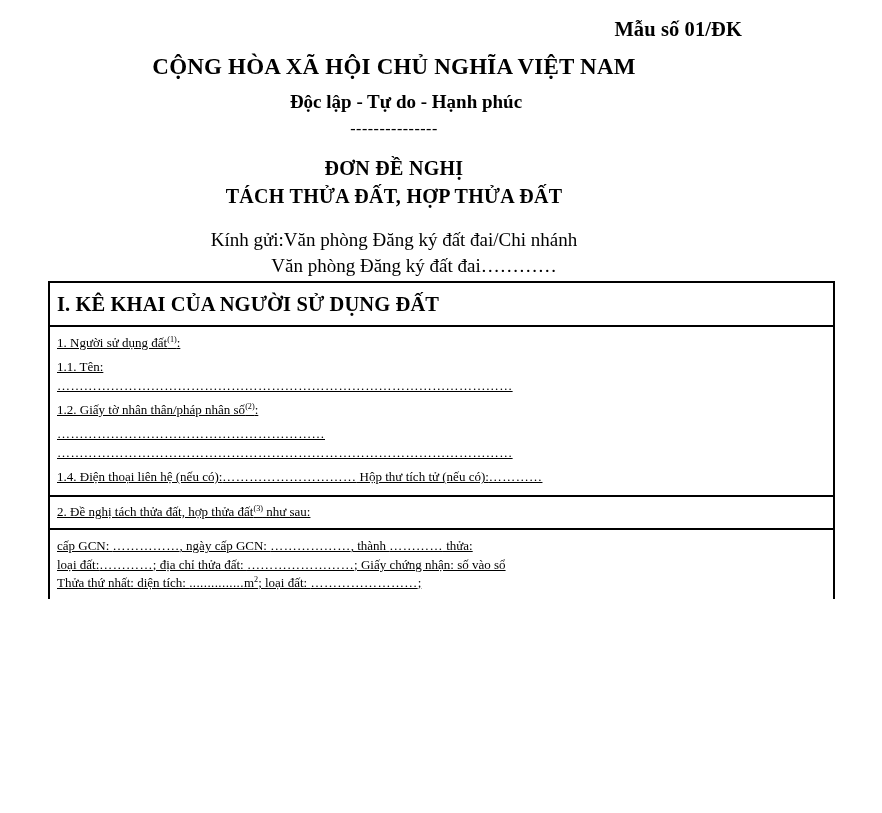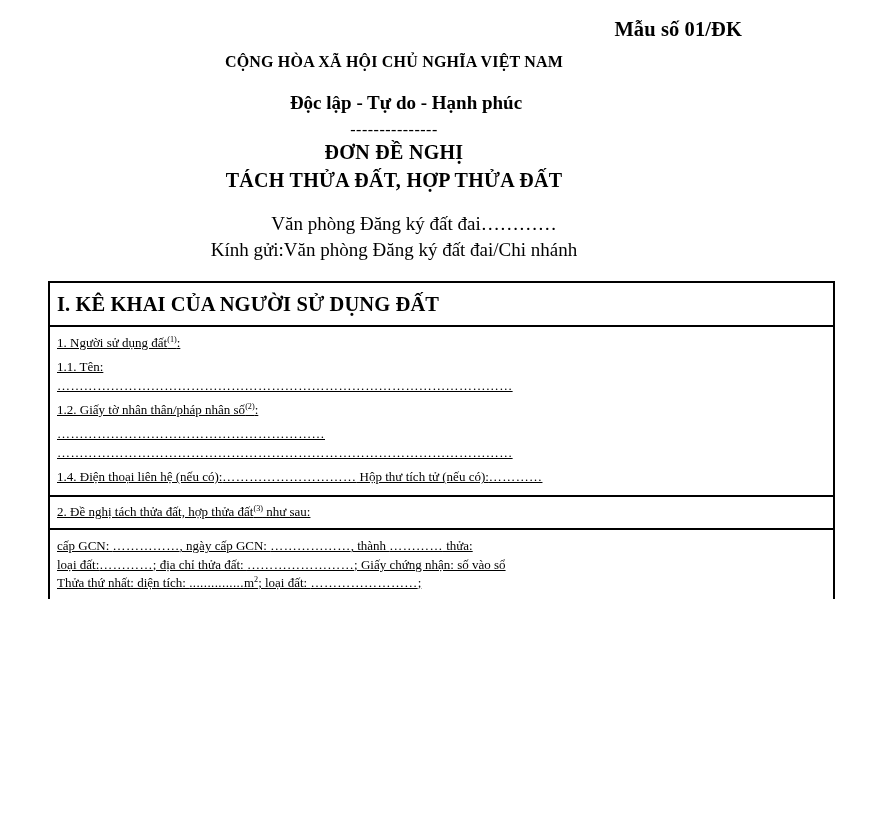--- a/index.html
+++ b/index.html
@@ -35,41 +35,42 @@
     font-weight: bold;
     letter-spacing: .1px;
   }
 
   
   .national-block {
     margin-top: 11px;
     text-align: center;
   }
   .nation-line {
-    font-size: 16px;
+    font-size: 23px;
     font-weight: bold;
     letter-spacing: .2px;
     line-height: 1.28;
   }
   .motto-line {
     font-size: 19px;
     font-weight: bold;
     line-height: 1.35;
-    margin-top: 18px;
+    margin-top: 8px;
     padding-left: 24px;
   }
   .rule-dashes {
     font-size: 16px;
     line-height: 1.1;
     margin-top: 5px;
     letter-spacing: .5px;
   }
 
   
   .title-block {
+    margin-top: 17px;
     text-align: center;
   }
   .title-line-1 {
     font-size: 20px;
     font-weight: bold;
     letter-spacing: .3px;
     line-height: 1.3;
   }
   .title-line-2 {
     font-size: 20px;
@@ -168,22 +169,22 @@
     <div class="motto-line">Độc lập - Tự do - Hạnh phúc</div>
     <div class="rule-dashes">---------------</div>
   </div>
 
   <div class="title-block">
     <div class="title-line-1">ĐƠN ĐỀ NGHỊ</div>
     <div class="title-line-2">TÁCH THỬA ĐẤT, HỢP THỬA ĐẤT</div>
   </div>
 
   <div class="recipient-block">
+    <div class="recipient-line">Kính gửi:Văn phòng Đăng ký đất đai/Chi nhánh</div>
     <div class="recipient-line indent">Văn phòng Đăng ký đất đai…………</div>
-    <div class="recipient-line">Kính gửi:Văn phòng Đăng ký đất đai/Chi nhánh</div>
   </div>
 
   <div class="decl-table">
 
     <div class="decl-row">
       <div class="section-heading">I. KÊ KHAI CỦA NGƯỜI SỬ DỤNG ĐẤT</div>
     </div>
 
     <div class="decl-row row-item1">
 

